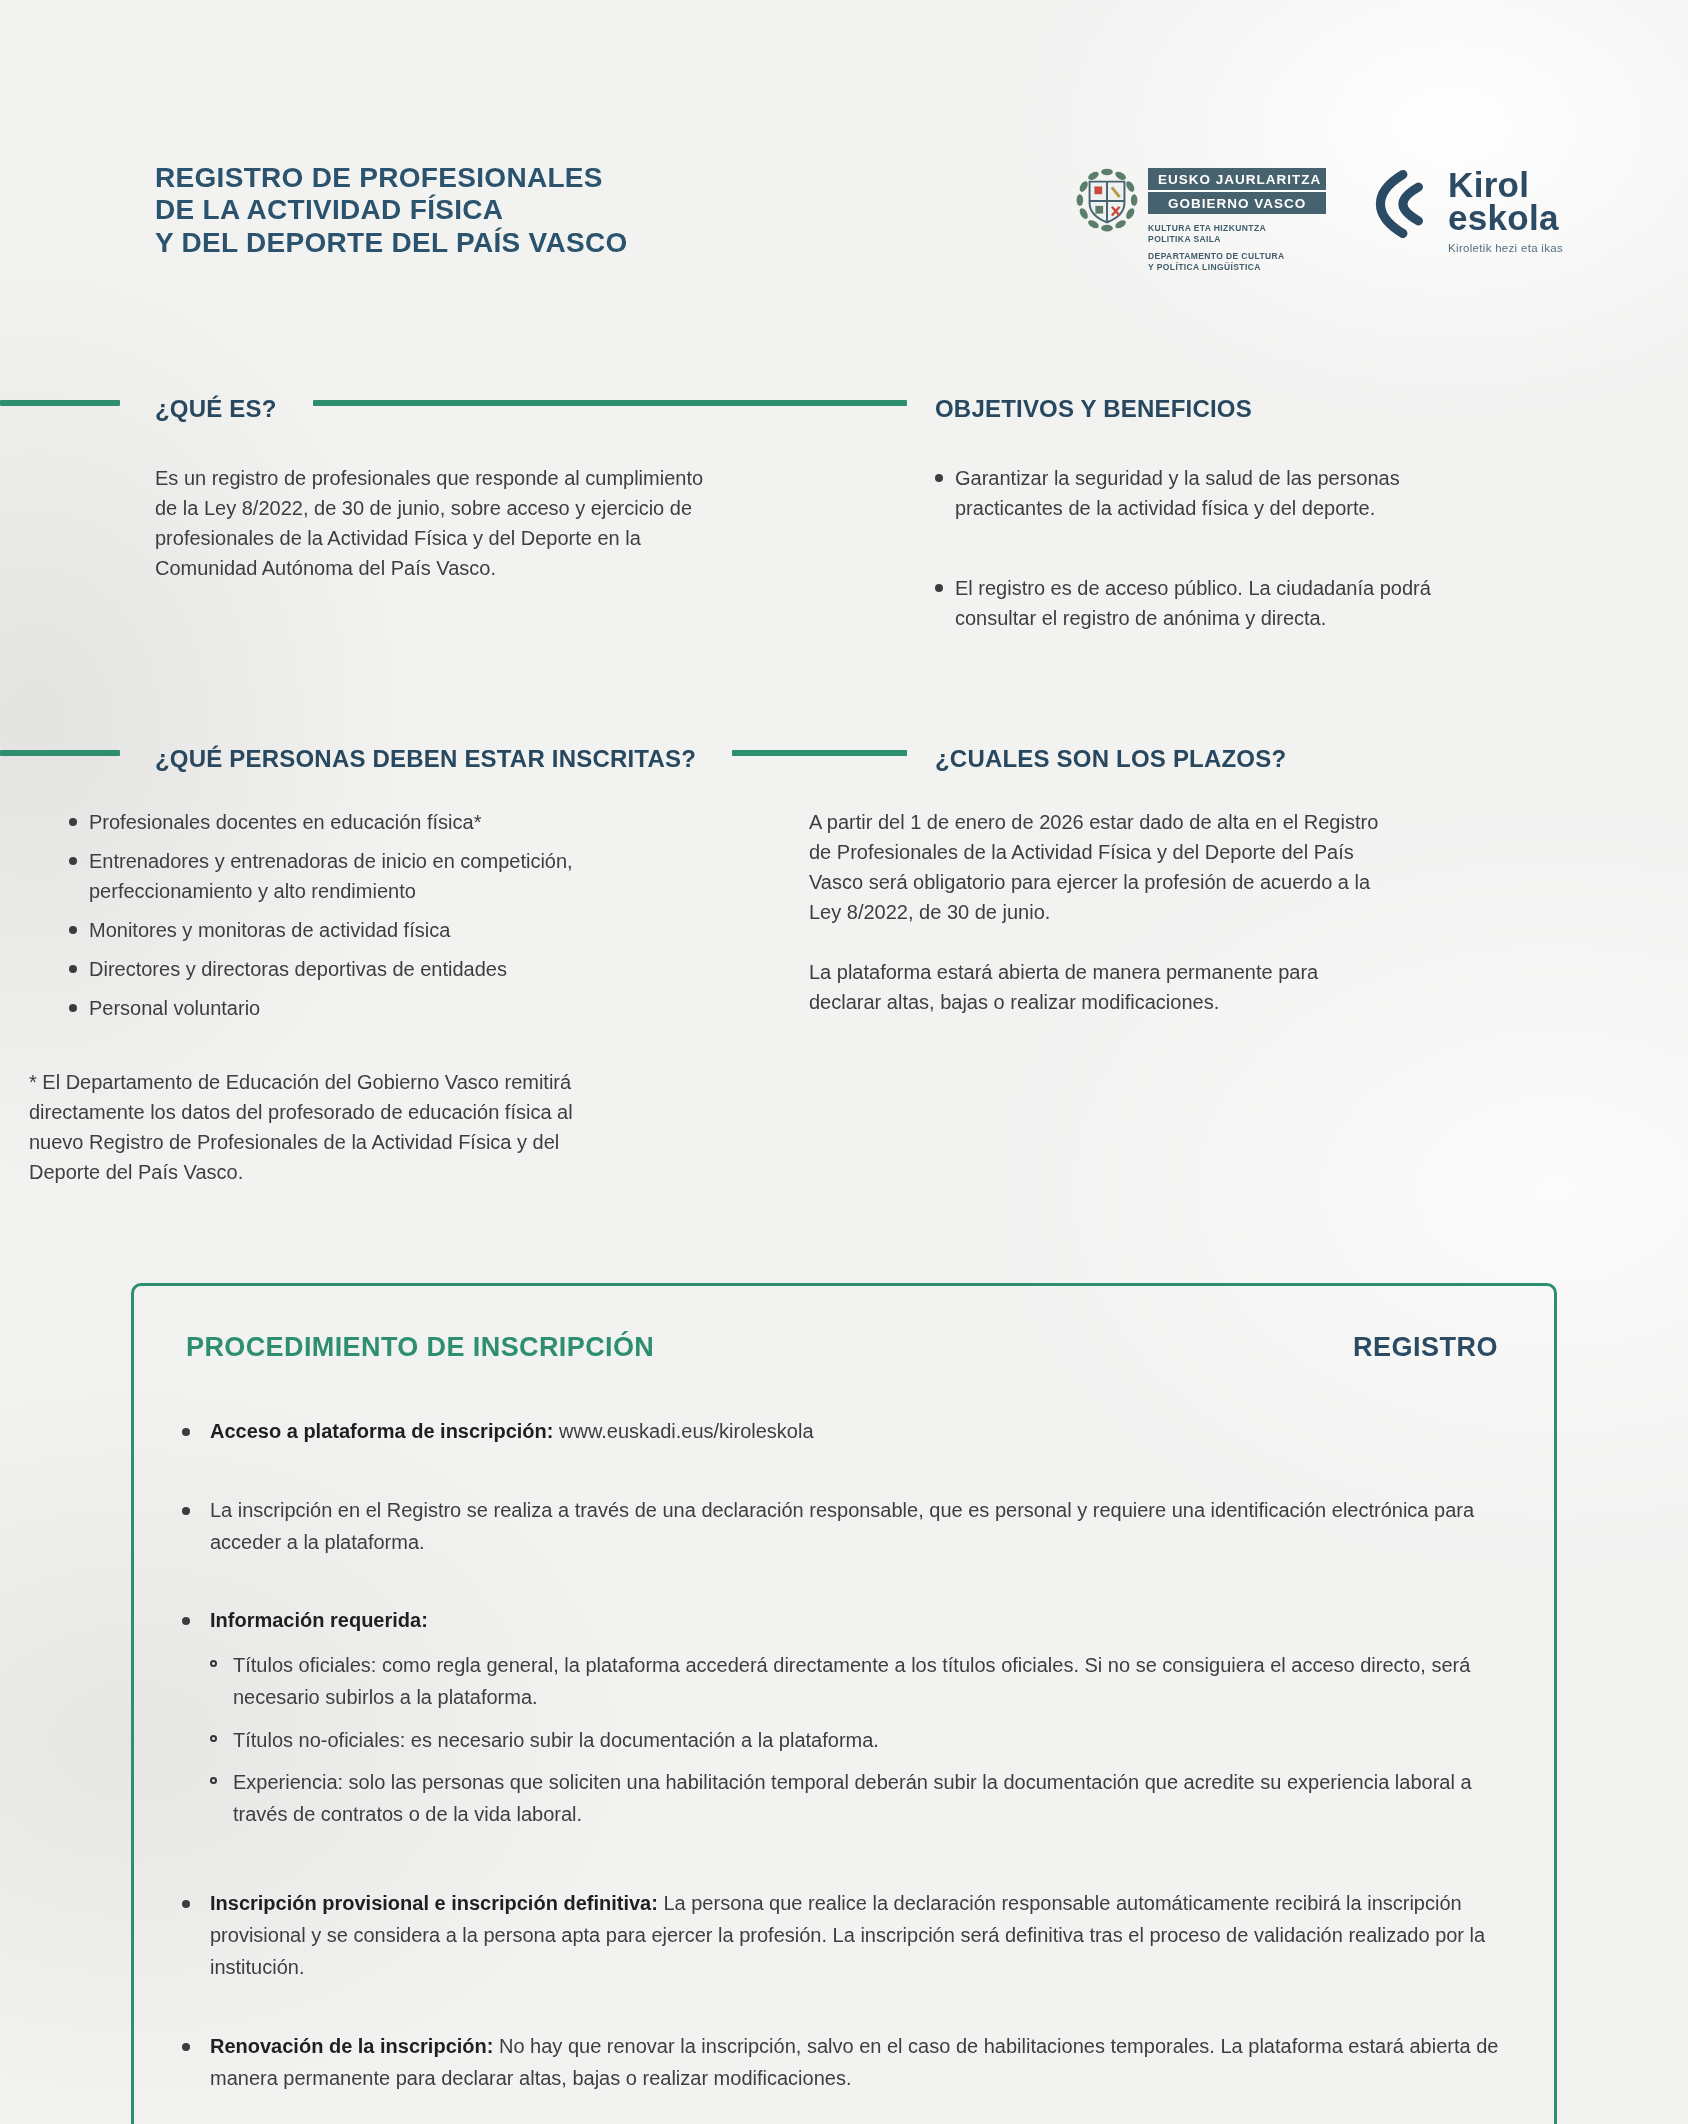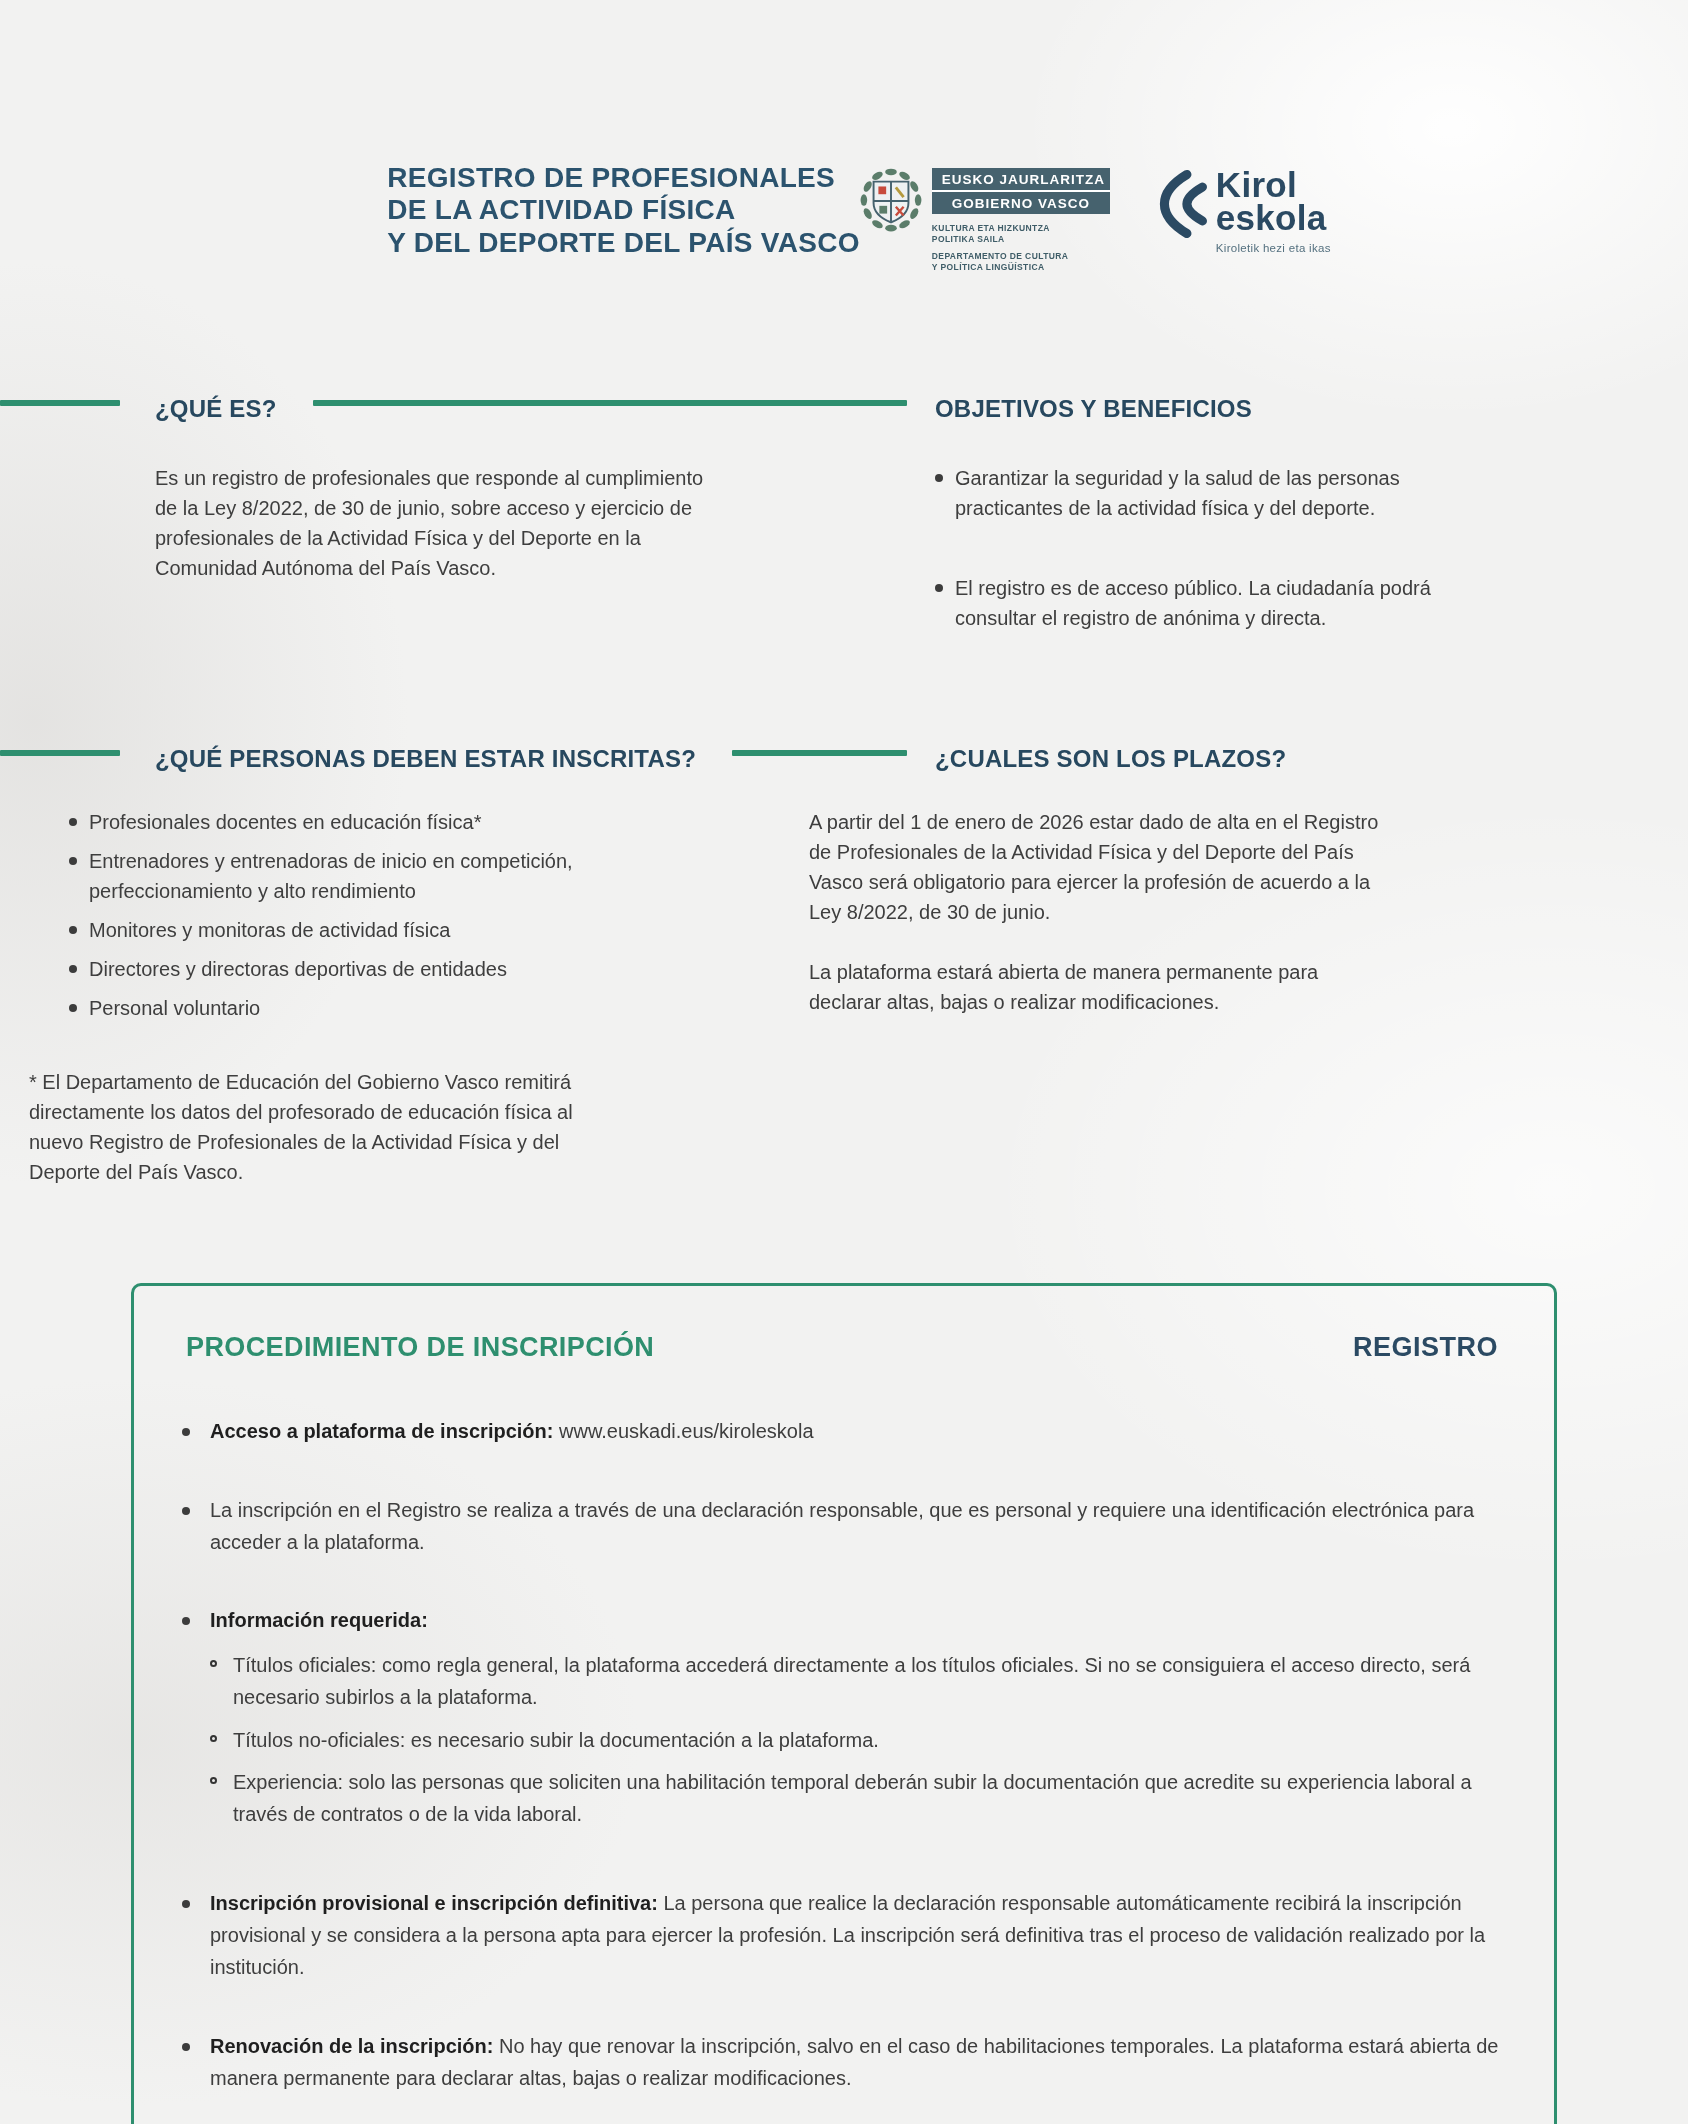--- a/index.html
+++ b/index.html
@@ -10,33 +10,33 @@
     position:relative; width:1688px; height:2124px; margin:0 auto; overflow:hidden;
     background:
       radial-gradient(620px 420px at 86% 6%, rgba(255,255,255,.95), rgba(255,255,255,0) 70%),
       radial-gradient(520px 640px at 2% 34%, rgba(223,222,220,.75), rgba(223,222,220,0) 72%),
       radial-gradient(720px 520px at 8% 82%, rgba(226,225,223,.7), rgba(226,225,223,0) 70%),
       radial-gradient(820px 560px at 92% 56%, rgba(255,255,255,.7), rgba(255,255,255,0) 70%),
       #f2f2f1;
   }
 
   
-  .masthead { display:flex; justify-content:center; align-items:flex-start; padding:162px 125px 0 155px; }
+  .masthead { display:flex; justify-content:space-between; align-items:flex-start; padding:162px 125px 0 155px; }
   .title { font-size:28px; line-height:1.16; color:#2b536e; font-weight:bold; letter-spacing:.3px; }
 
   .logos { display:flex; gap:46px; align-items:flex-start; margin-top:6px; }
   .gv { display:flex; gap:10px; }
   .gv-cols { display:flex; flex-direction:column; }
   .gv-banner { background:#46626e; color:#fff; width:178px; }
   .gv-banner .row { font-weight:bold; font-size:13.5px; letter-spacing:1px; padding:4px 10px 3px; text-align:center; white-space:nowrap; }
   .gv-banner .row:first-child { border-bottom:2px solid #ffffff; }
   .gv-dept { margin-top:9px; font-size:8.5px; font-weight:bold; color:#3f5d68; letter-spacing:.4px; line-height:1.3; }
   .gv-dept .grp { margin-bottom:6px; }
 
-  .kirol { display:flex; gap:8px; align-items:flex-start; }
+  .kirol { display:flex; gap:24px; align-items:flex-start; }
   .kirol-name { font-size:35px; font-weight:bold; color:#2b4a63; line-height:.95; letter-spacing:.3px; }
   .kirol-tagline { font-size:11.5px; color:#54707f; margin-top:7px; letter-spacing:.3px; }
 
   
   .grid2 { display:grid; grid-template-columns:780px 1fr; padding-left:155px; padding-right:133px; }
   h2.sec { font-size:24px; color:#27485f; font-weight:bold; letter-spacing:.2px; white-space:nowrap;margin-top:12px; }
   .headcell { display:flex; align-items:center; }
   .rule { height:6px; background:#2e8f6f; border-radius:1px; }
   .rule-edge { width:120px; margin-left:-155px; margin-right:35px; flex:none; }
   .rule-fill { flex:1; margin-left:36px; margin-right:28px; }

